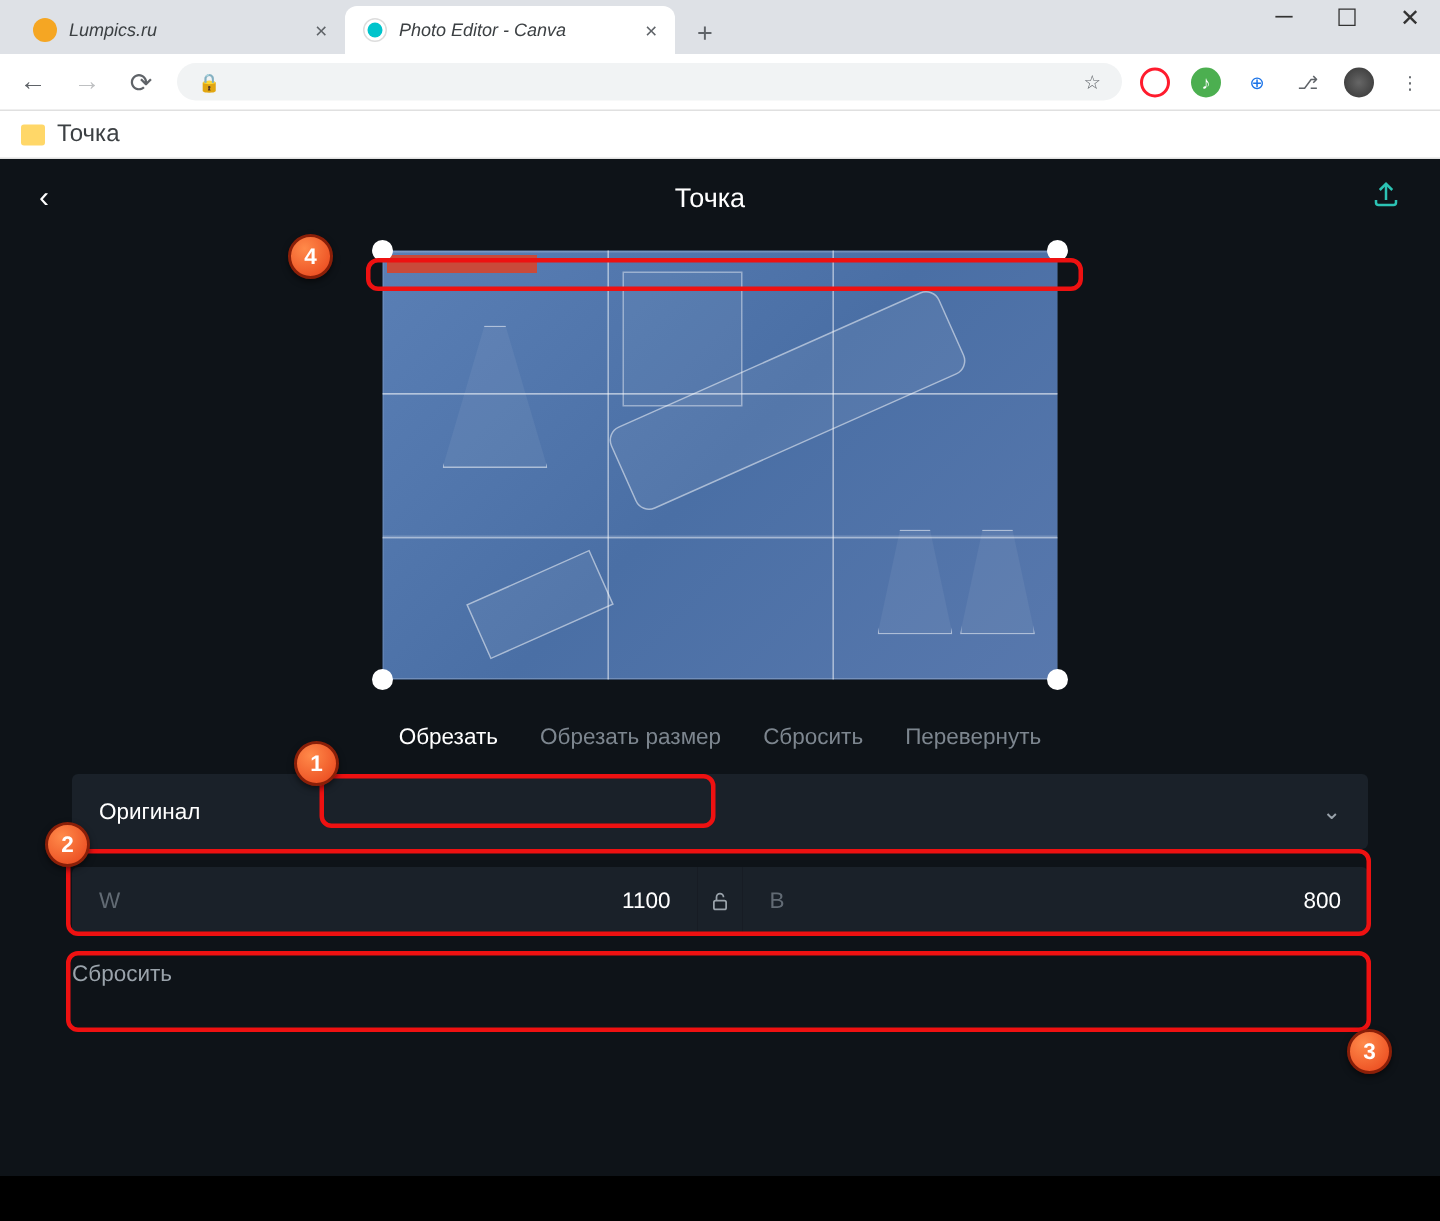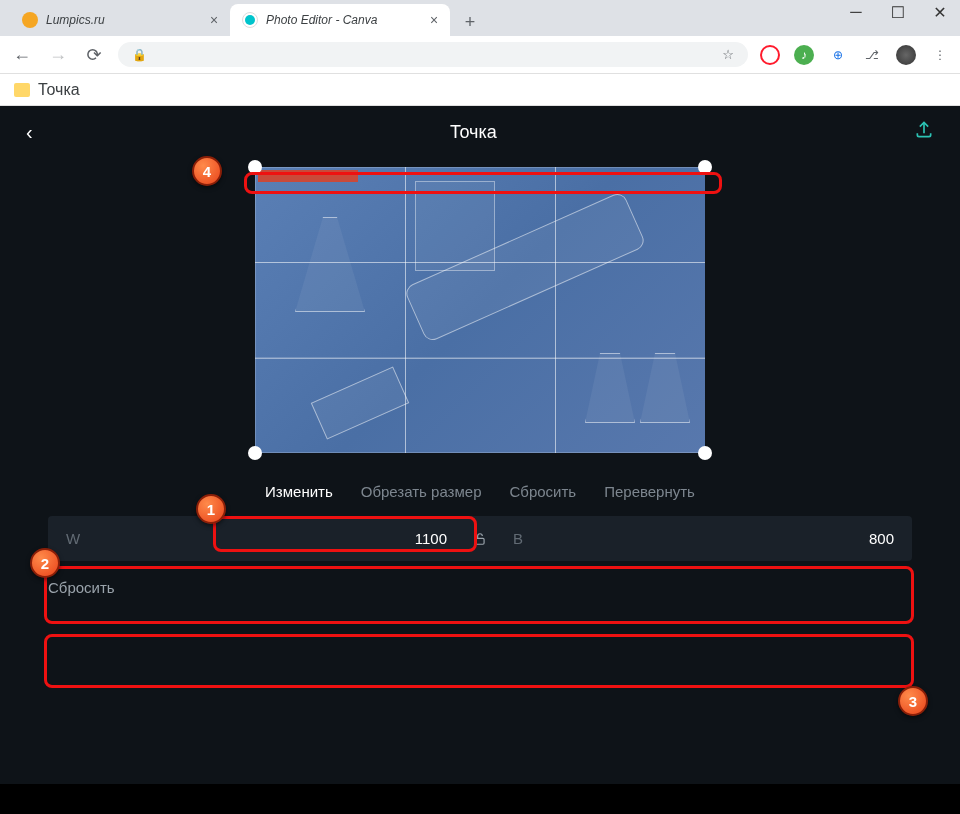--- a/index.html
+++ b/index.html
@@ -160,26 +160,32 @@
           <div class="cg-h2"></div>
       </div>
       <div class="crop-handle h-tl"></div>
       <div class="crop-handle h-tr"></div>
       <div class="crop-handle h-bl"></div>
       <div class="crop-handle h-br"></div>
     </div>
   </div>
 
   <div class="tab-row">
-    <span class="tool-tab active">Изменить</span>
+    <span class="tool-tab active">Обрезать</span>
     <span class="tool-tab">Обрезать размер</span>
     <span class="tool-tab">Сбросить</span>
     <span class="tool-tab">Перевернуть</span>
   </div>
 
+  <div class="dropdown-row">
+    <div class="dropdown">
+      <span>Оригинал</span>
+      <span class="dd-chev">⌄</span>
+    </div>
+  </div>
 
   <div class="dims-row">
     <div class="dim-input left">
       <span class="dim-label">W</span>
       <span>1100</span>
     </div>
     <div class="dim-lock">
       <svg width="14" height="14" viewBox="0 0 24 24" fill="none" stroke="currentColor" stroke-width="2">
           <rect x="5" y="11" width="14" height="10" rx="2"></rect>
           <path d="M8 11V7a4 4 0 0 1 8 0"></path>

